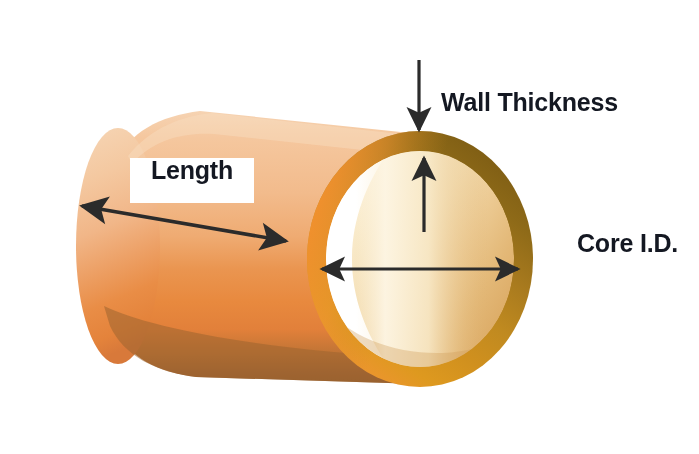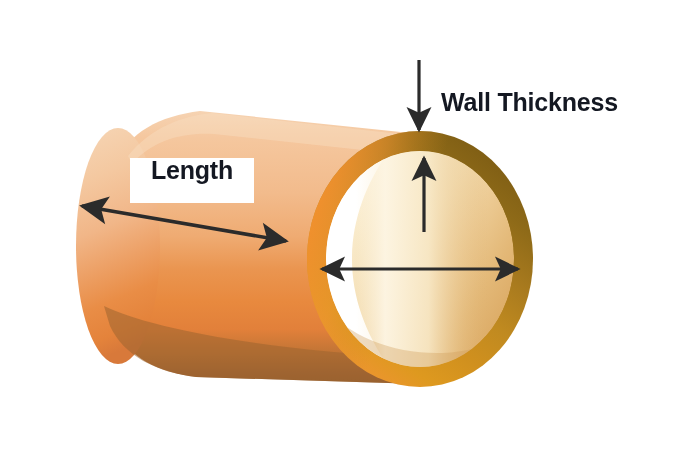--- a/index.html
+++ b/index.html
@@ -195,18 +195,19 @@
       <line x1="424" y1="226" x2="424" y2="152" stroke="#2b2b2b" stroke-width="3.2" marker-end="url(#arrowHead)"></line>
 
       <line x1="322" y1="263" x2="518" y2="263" stroke="#2b2b2b" stroke-width="3.2" marker-start="url(#arrowTail)" marker-end="url(#arrowHead)"></line>
 
       <line x1="82" y1="200" x2="286" y2="235" stroke="#2b2b2b" stroke-width="3.6" marker-start="url(#arrowTail)" marker-end="url(#arrowHead)"></line>
     </g>
   </svg>
 
   <div class="label" id="label-wall-thickness">Wall Thickness</div>
 
+  <div class="label" id="label-core-id">Core I.D.</div>
 
   <div id="label-length-box">
     <span class="label" id="label-length-text" style="position:static;">Length</span>
   </div>
 
 </div>
 
 </body></html>

